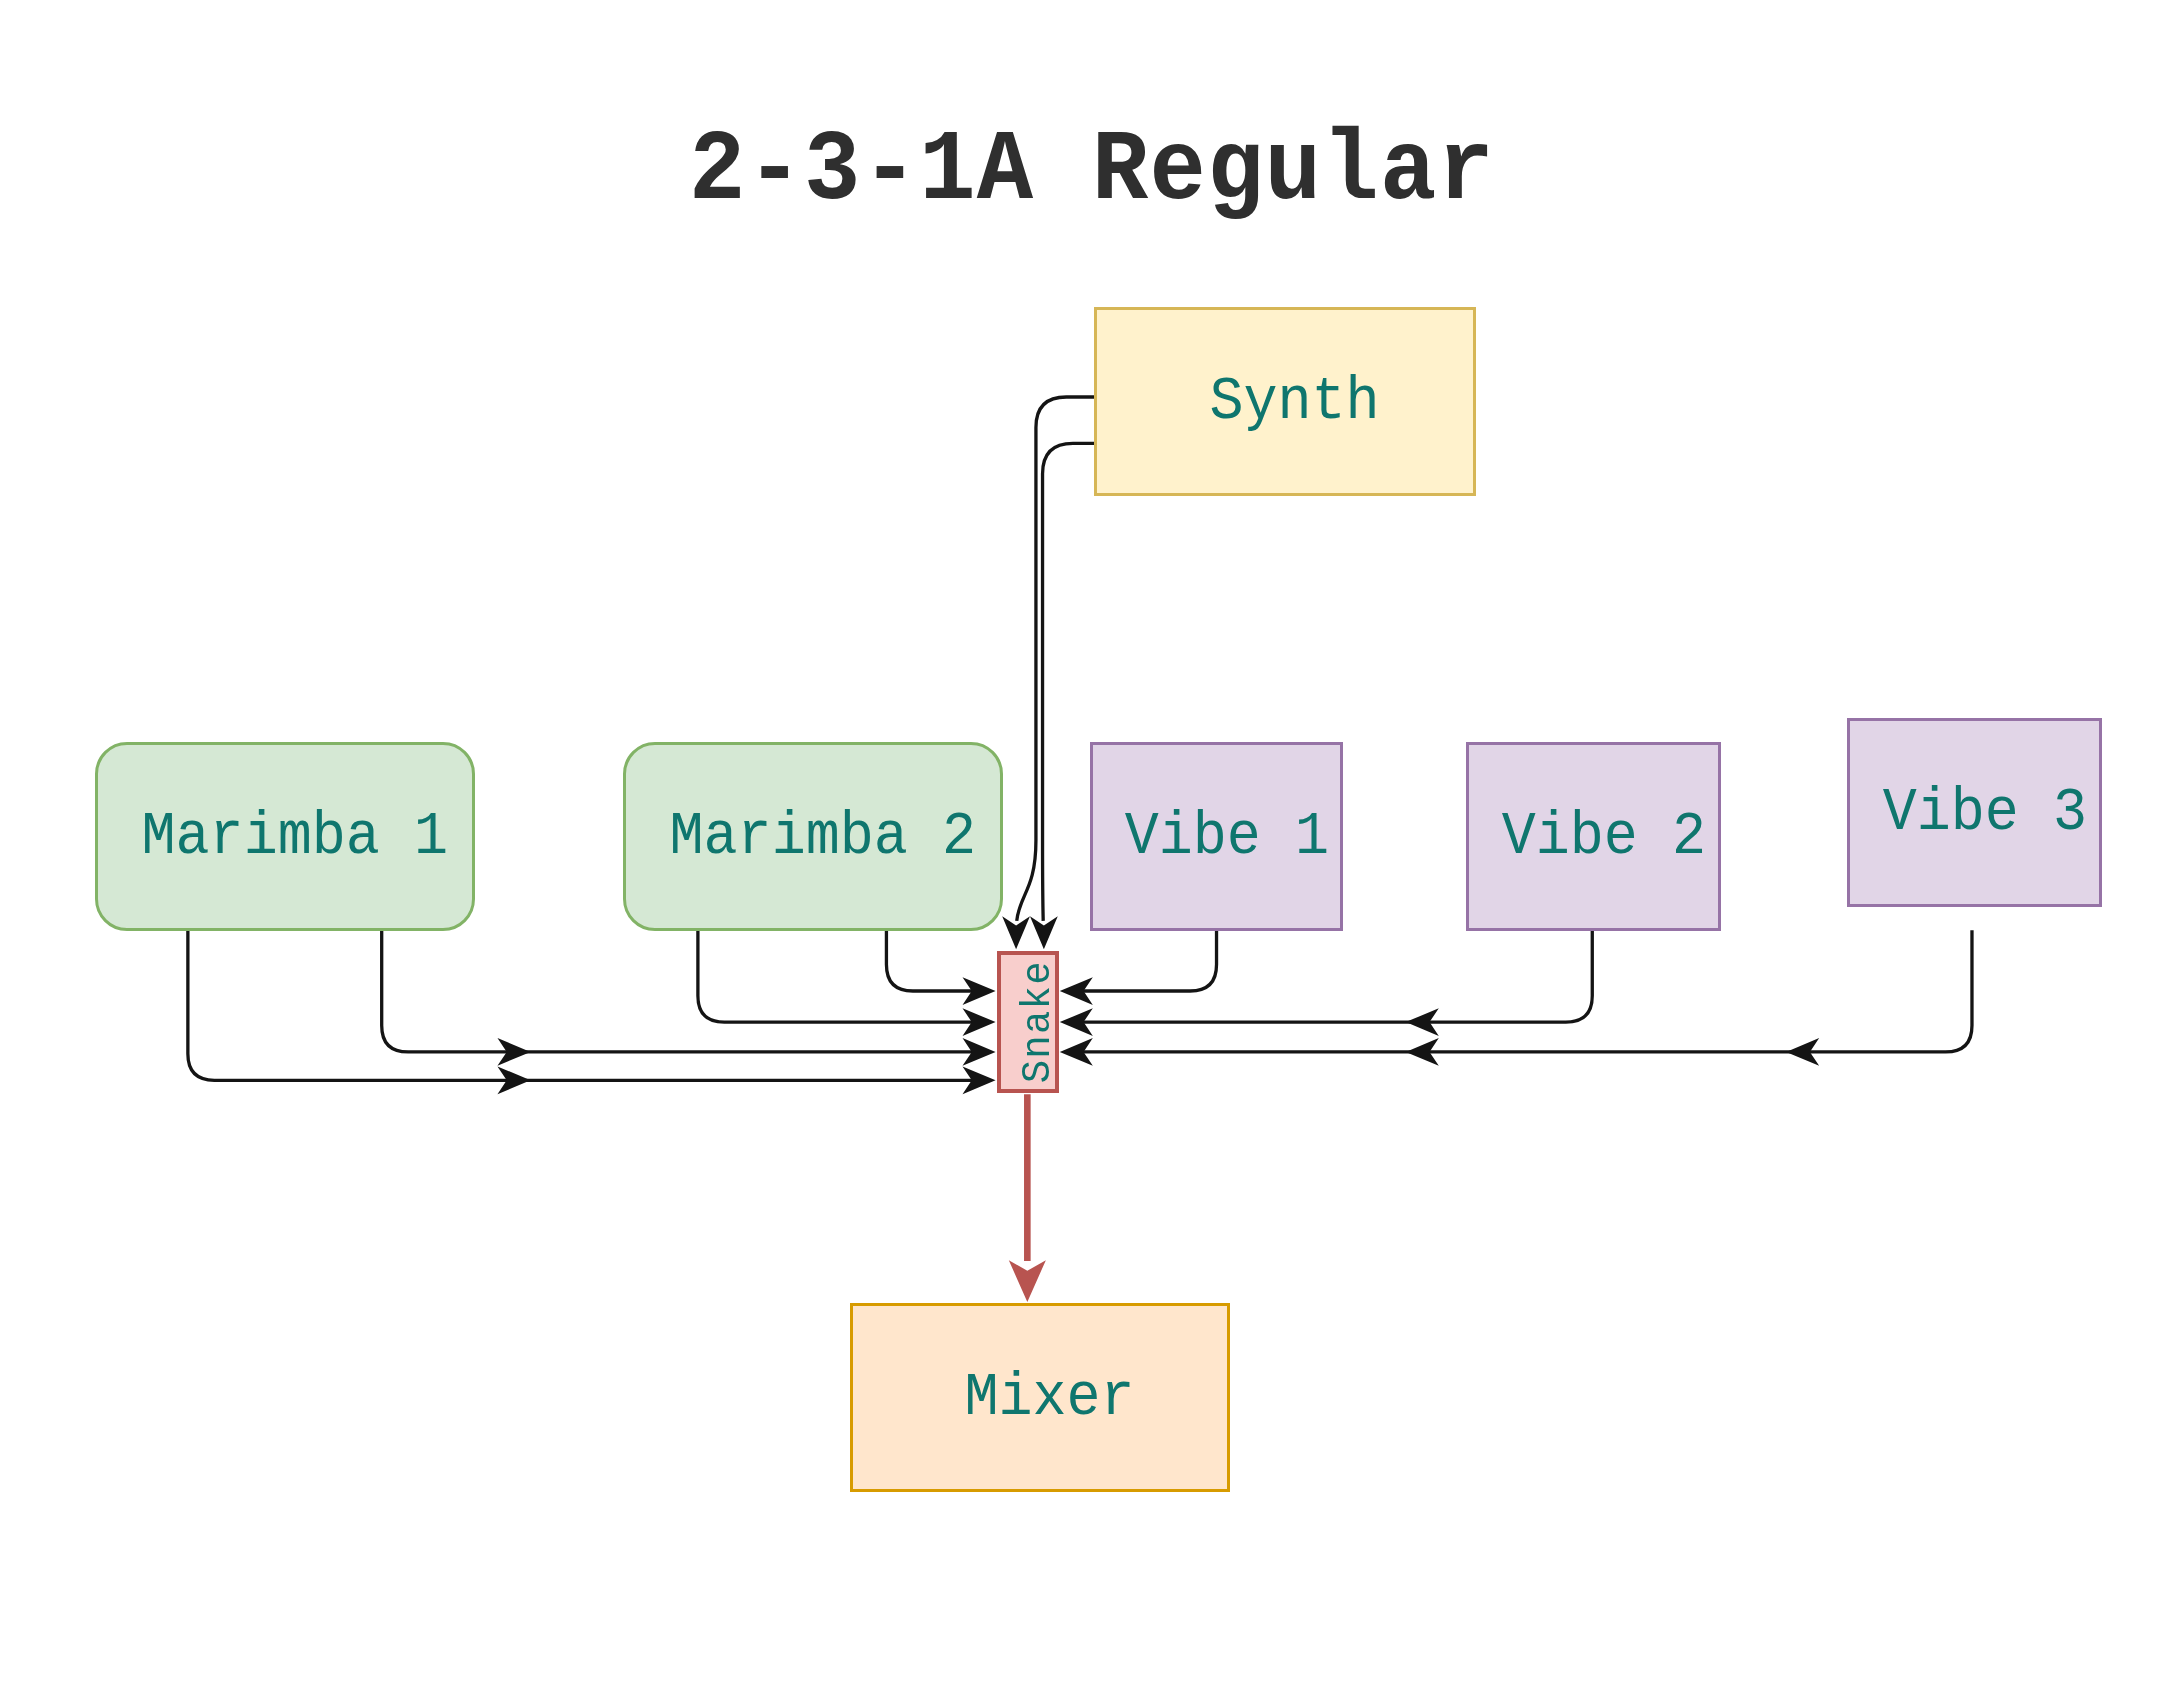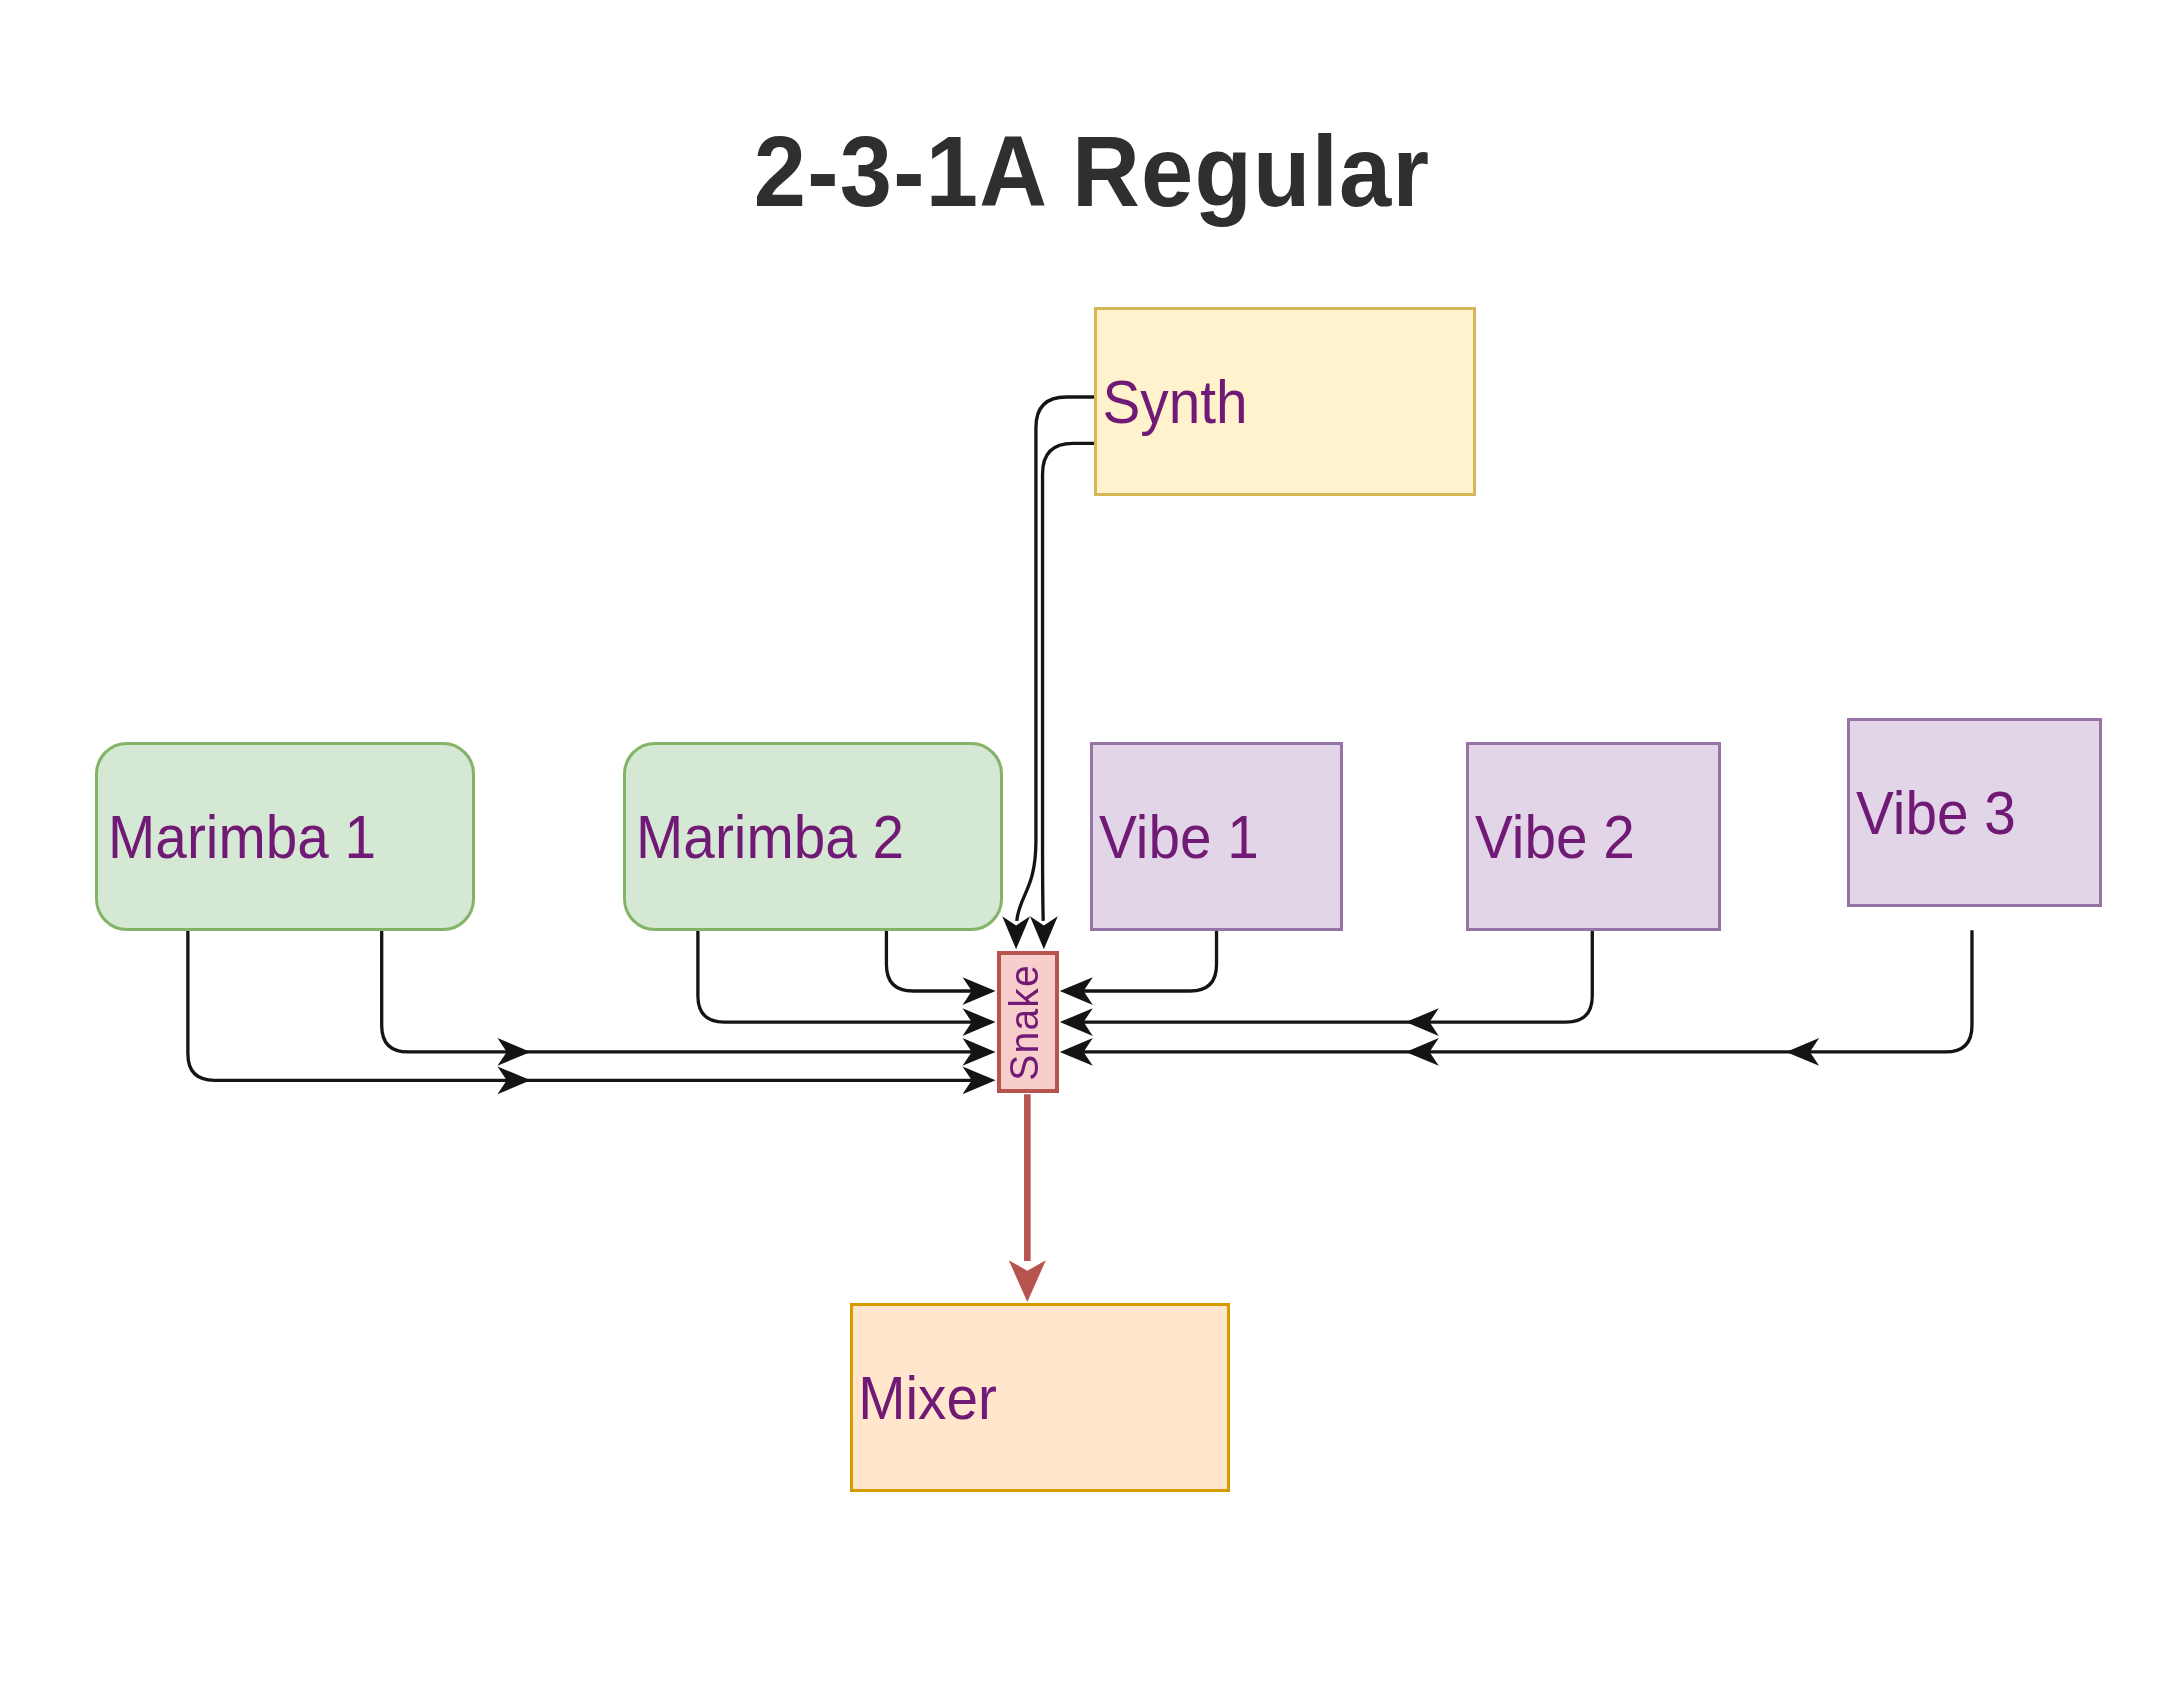--- a/index.html
+++ b/index.html
@@ -1,25 +1,25 @@
 <!DOCTYPE html>
 <html style="font-size:10.6px"><head>
 <meta charset="utf-8">
 <style>
   html,body{margin:0;padding:0;background:#ffffff;}
   body{width:2183px;height:1687px;position:relative;overflow:hidden;
        font-family:"Liberation Sans","DejaVu Sans",sans-serif;}
-  #canvas{position:absolute;left:0;top:0;width:2183px;height:1687px;}
+  #canvas{position:absolute;left:0;top:0;width:2183px;height:1687px;font-family:Liberation Mono, monospace;}
   #edges{position:absolute;left:0;top:0;width:2183px;height:1687px;z-index:1;}
   .title{position:absolute;top:46px;left:50%;transform:translateX(-50%) scaleX(0.93);
          font-size:101px;font-weight:600;color:#2f2f2f;letter-spacing:1.3px;
          white-space:nowrap;z-index:3;}
-  .node{position:absolute;display:flex;align-items:center;
-        box-sizing:border-box;border:3.3px solid #000;font-size:61px;color:#701a75;
-        font-weight:500;z-index:2;}
+  .node{position:absolute;display:flex;align-items:center;justify-content:center;
+        box-sizing:border-box;border:3.3px solid #000;font-size:61px;color:#0f766e;
+        font-weight:500;z-index:2;padding-left:20px;}
   .node .lbl{display:inline-block;transform:scaleX(0.93);white-space:nowrap;}
   .yellow{background:#fff2cc;border-color:#d6b656;}
   .green {background:#d5e8d4;border-color:#82b366;border-radius:32px;}
   .purple{background:#e1d5e7;border-color:#9673a6;}
   .pink  {background:#f8cecc;border-color:#b85450;border-width:4.6px;}
   .orange{background:#ffe6cc;border-color:#d79b00;}
   #node-synth   {left:1094px;top:307px; width:382px;height:189px;}
   #node-marimba1{left:95px; top:742px;width:380px;height:189px;}
   #node-marimba2{left:603px; top:742px;width:380px;height:189px;margin-left:20px;}
   #node-vibe1   {left:1090px;top:742px;width:253px;height:189px;}

